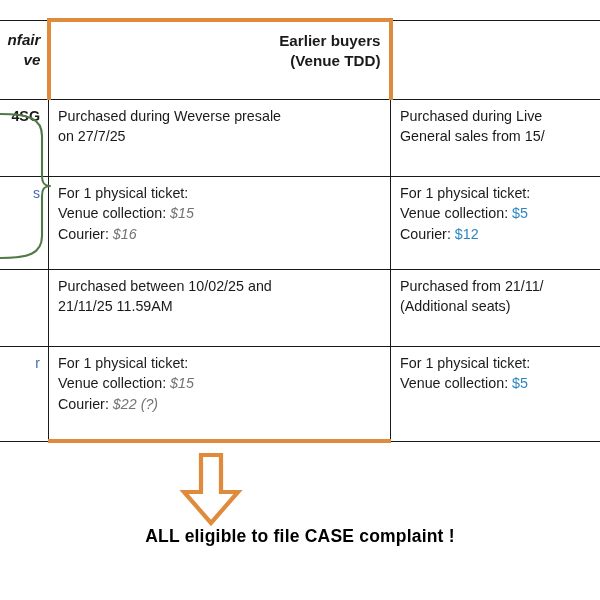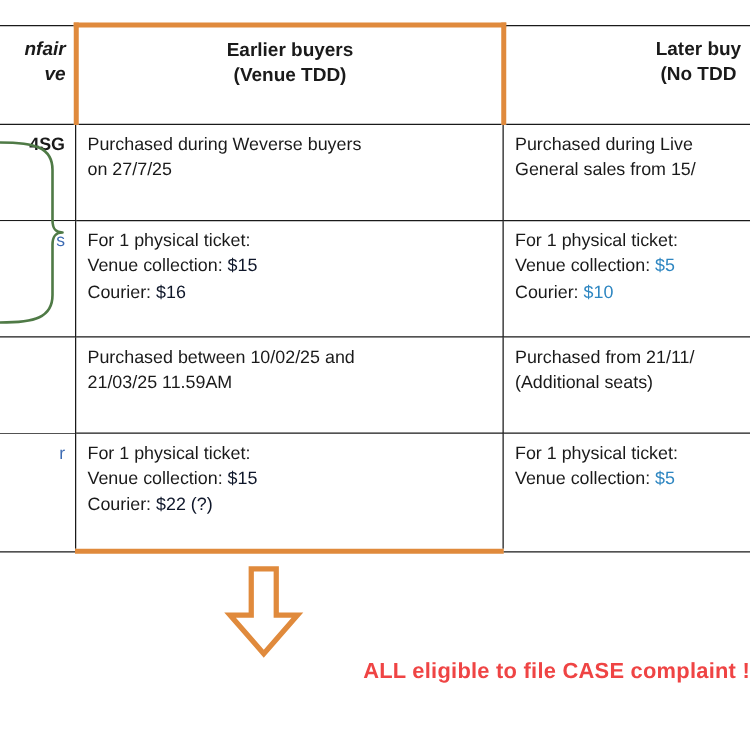--- a/index.html
+++ b/index.html
@@ -15,21 +15,21 @@
   #page {
     position: relative;
     width: 600px;
     height: 600px;
     background: #ffffff;
   }
 
   
   #table-wrap {
     position: absolute;
-    left: 12px;
+    left: 0;
     top: 18px;
     width: 512px;
   }
 
   table.comparison {
     border-collapse: collapse;
     table-layout: fixed;
     width: 700px;          
     margin-left: -100px;   
     background: #ffffff;
@@ -45,21 +45,21 @@
     line-height: 1.42;
     color: #1a1a1a;
   }
 
   col.c-left  { width: 148px; }
   col.c-mid   { width: 342px; }
   col.c-right { width: 310px; }
 
   
   tr.head th {
-    text-align: center;
+    text-align: right;
     font-weight: bold;
     font-size: 15.2px;
     height: 62px;
     padding-top: 9px;
     line-height: 1.33;
   }
   tr.head th.left-head {
     font-style: italic;
     text-align: right;
     padding-right: 6px;
@@ -86,21 +86,21 @@
   }
   tr.head th.hl {
     border-top: 4px solid #E08A3C;
     border-left: 4px solid #E08A3C;
     border-right: 4px solid #E08A3C;
   }
   tr.last-row td.hl {
     border-bottom: 4px solid #E08A3C;
   }
 
-  .money-red  { color: #0f172a; }
+  .money-red  { color: #737373; font-style: italic; }
   .money-blue { color: #2E86C1; }
 
   .cell-line { display: block; white-space: nowrap; }
 
   
   #brace {
     position: absolute;
     left: -2px;
     top: 110px;
     width: 54px;
@@ -115,22 +115,22 @@
     top: 452px;
     width: 66px;
     height: 76px;
   }
 
   #footer-note {
     position: absolute;
     left: 0;
     top: 526px;
     width: 600px;
-    text-align: right;
-    color: #ef4444;
+    text-align: center;
+    color: #000000;
     font-weight: bold;
     font-size: 17.5px;
     letter-spacing: 0.2px;
   }
 </style>
 </head>
 <body>
 
 <div id="page">
 
@@ -157,50 +157,50 @@
             <span class="cell-line">(No TDD</span>
           </th>
         </tr>
       </thead>
 
       <tbody>
 
         <tr class="body-row">
           <td class="left-cell">4SG</td>
           <td class="hl">
-            <span class="cell-line">Purchased during Weverse buyers</span>
+            <span class="cell-line">Purchased during Weverse presale</span>
             <span class="cell-line">on 27/7/25</span>
           </td>
           <td>
             <span class="cell-line">Purchased during Live</span>
             <span class="cell-line">General sales from 15/</span>
           </td>
         </tr>
 
         <tr class="price-row">
           <td class="left-cell plain">
             <span class="left-blue">s</span>
           </td>
           <td class="hl">
             <span class="cell-line">For 1 physical ticket:</span>
             <span class="cell-line"><span>Venue collection: </span><span class="money-red">$15</span></span>
             <span class="cell-line"><span>Courier: </span><span class="money-red">$16</span></span>
           </td>
           <td>
             <span class="cell-line">For 1 physical ticket:</span>
             <span class="cell-line"><span>Venue collection: </span><span class="money-blue">$5</span></span>
-            <span class="cell-line"><span>Courier: </span><span class="money-blue">$10</span></span>
+            <span class="cell-line"><span>Courier: </span><span class="money-blue">$12</span></span>
           </td>
         </tr>
 
         <tr class="body-row">
           <td class="left-cell"></td>
           <td class="hl">
             <span class="cell-line">Purchased between 10/02/25 and</span>
-            <span class="cell-line">21/03/25 11.59AM</span>
+            <span class="cell-line">21/11/25 11.59AM</span>
           </td>
           <td>
             <span class="cell-line">Purchased from 21/11/</span>
             <span class="cell-line">(Additional seats)</span>
           </td>
         </tr>
 
         <tr class="price-row last-row">
           <td class="left-cell plain">
             <span class="left-blue">r</span>

